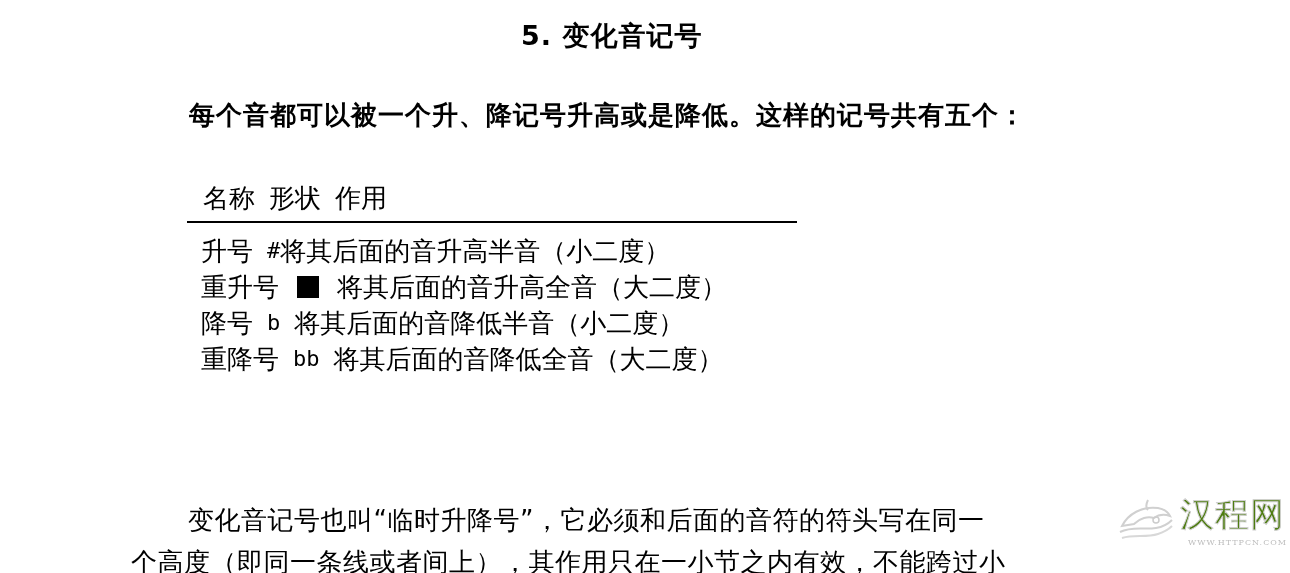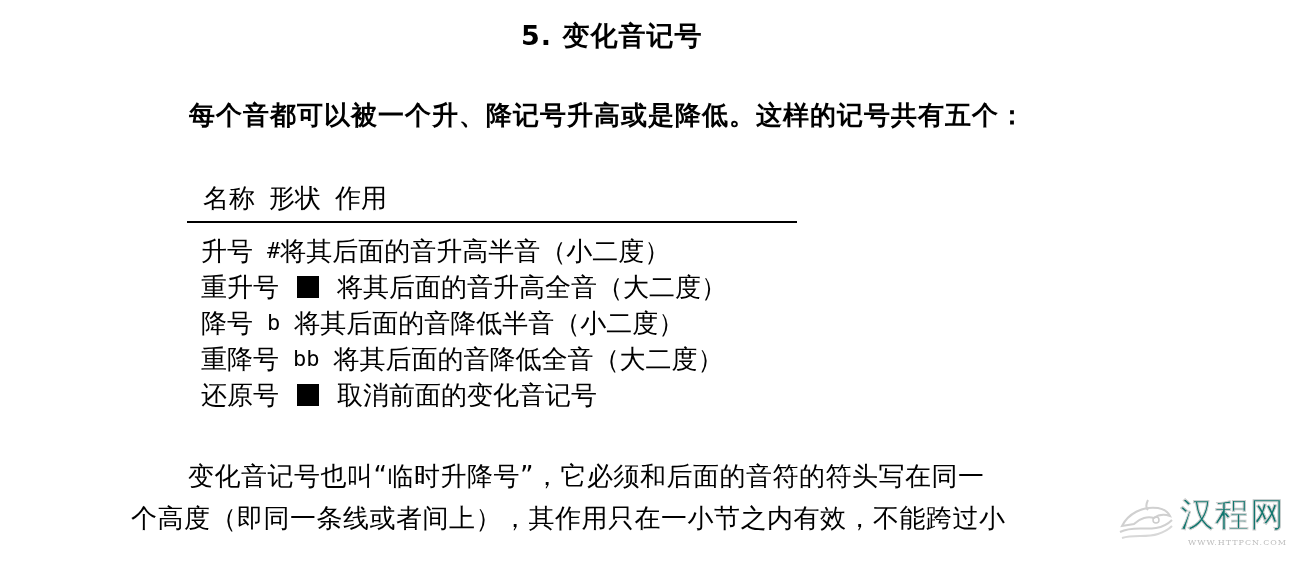--- a/index.html
+++ b/index.html
@@ -73,37 +73,37 @@
   }
   .para {
     position: absolute;
     left: 131px;
     top: 455px;
     font-size: 26px;
     line-height: 42px;
     white-space: nowrap;
     letter-spacing: 0.5px;
   }
-  .para .line1 { padding-left: 57px; display: block; }
+  .para .line1 { padding-left: 57px; display: block; margin-top: 44px; }
   .para .line2 { display: block; }
   .watermark {
     position: absolute;
     left: 1118px;
     top: 490px;
     width: 168px;
     height: 66px;
     color: #d8d8d8;
   }
   .watermark .wm-logo {
     position: absolute; left: 0; top: 6px; width: 56px; height: 50px;
   }
   .watermark .wm-text {
     position: absolute; left: 62px; top: 2px;
     font-size: 34px; letter-spacing: 1px;
-    color: #0f766e;
+    color: #4d7c0f;
     -webkit-text-stroke: 1px #cfcfcf;
   }
   .watermark .wm-url {
     position: absolute; left: 70px; top: 48px;
     font-size: 8px; letter-spacing: 1px;
     font-family: "DejaVu Serif", serif;
     color: #bdbdbd;
   }
 </style>
 </head>
@@ -133,25 +133,20 @@
   <div class="row">
     <span class="name">降号</span>
     <span class="shape">b</span>
     <span class="effect">将其后面的音降低半音（小二度）</span>
   </div>
   <div class="row">
     <span class="name">重降号</span>
     <span class="shape">bb</span>
     <span class="effect">将其后面的音降低全音（大二度）</span>
   </div>
-  <div class="row">
-    <span class="name">还原号</span>
-    <span class="shape square"></span>
-    <span class="effect">取消前面的变化音记号</span>
-  </div>
 </div>
 
 <div class="para">
   <span class="line1">变化音记号也叫“临时升降号”，它必须和后面的音符的符头写在同一</span>
   <span class="line2">个高度（即同一条线或者间上），其作用只在一小节之内有效，不能跨过小</span>
 </div>
 
 <div class="watermark">
   <svg class="wm-logo" viewBox="0 0 56 50">
     <path d="M4 30 C10 18, 24 10, 40 12 C46 13, 50 16, 52 20 C46 18, 40 19, 36 22 C30 20, 22 22, 16 28 Z" fill="none" stroke="#d0d0d0" stroke-width="2"></path>

